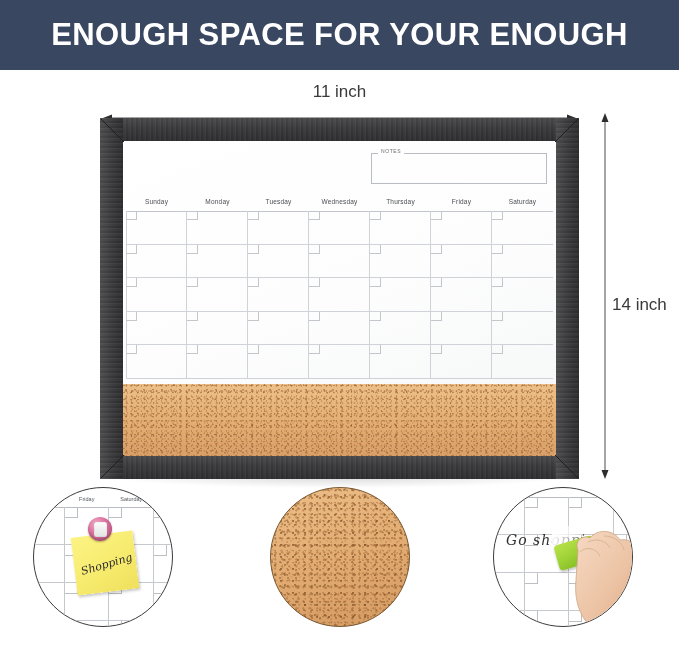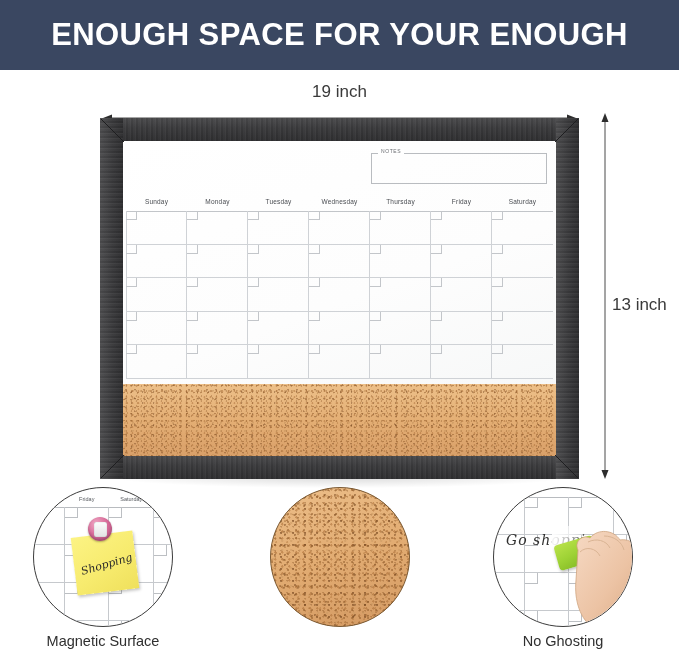--- a/index.html
+++ b/index.html
@@ -363,30 +363,30 @@
     pointer-events: none;
   }
 </style>
 </head>
 <body>
 
 <div id="header-banner">
   <div id="header-title">ENOUGH SPACE FOR YOUR ENOUGH</div>
 </div>
 
-<div id="dim-width-label">19 inch</div>
+<div id="dim-width-label">11 inch</div>
 <div id="dim-width-arrow">
   <svg width="473" height="10" viewBox="0 0 473 10">
     <line x1="6" y1="5" x2="467" y2="5" stroke="#4a4a4a" stroke-width="1"></line>
     <polygon points="0,5 9,1.5 9,8.5" fill="#2d2d2d"></polygon>
     <polygon points="473,5 464,1.5 464,8.5" fill="#2d2d2d"></polygon>
   </svg>
 </div>
 
-<div id="dim-height-label">13 inch</div>
+<div id="dim-height-label">14 inch</div>
 <div id="dim-height-arrow">
   <svg width="10" height="366" viewBox="0 0 10 366">
     <line x1="5" y1="6" x2="5" y2="360" stroke="#4a4a4a" stroke-width="1"></line>
     <polygon points="5,0 1.5,9 8.5,9" fill="#2d2d2d"></polygon>
     <polygon points="5,366 1.5,357 8.5,357" fill="#2d2d2d"></polygon>
   </svg>
 </div>
 
 <div id="frame-shadow"></div>
 
@@ -605,21 +605,20 @@
           </div>
         </div>
     </div>
     <div id="sticky-note">
       <span id="sticky-note-text">Shopping</span>
     </div>
     <div id="magnet">
       <div id="magnet-inner"></div>
     </div>
   </div>
-  <div class="feature-caption">Magnetic Surface</div>
 </div>
 
 <div class="feature" id="feature-2">
   <div class="feature-circle" id="cork-circle"></div>
 </div>
 
 <div class="feature" id="feature-3">
   <div class="feature-circle outlined">
     <div class="mini-cal">
       <div class="mini-weekrow" id="c3-weekrow" style="top:6px;">
@@ -685,14 +684,13 @@
         </defs>
         <path d="M10 34 C6 26 14 18 22 22 C30 12 46 14 52 24
                  C62 22 72 30 72 42 L74 70 C76 90 66 108 50 112
                  L26 112 C12 104 6 84 8 64 Z" fill="url(#skin)" stroke="#cfa57f" stroke-width="0.8"></path>
         <path d="M12 36 C18 30 28 32 32 40" fill="none" stroke="#d9b494" stroke-width="1"></path>
         <path d="M20 26 C28 22 38 24 42 32" fill="none" stroke="#d9b494" stroke-width="1"></path>
         <path d="M36 20 C46 20 54 26 56 34" fill="none" stroke="#d9b494" stroke-width="1"></path>
       </svg>
     </div>
   </div>
-  <div class="feature-caption">No Ghosting</div>
 </div>
 
 </body></html>

